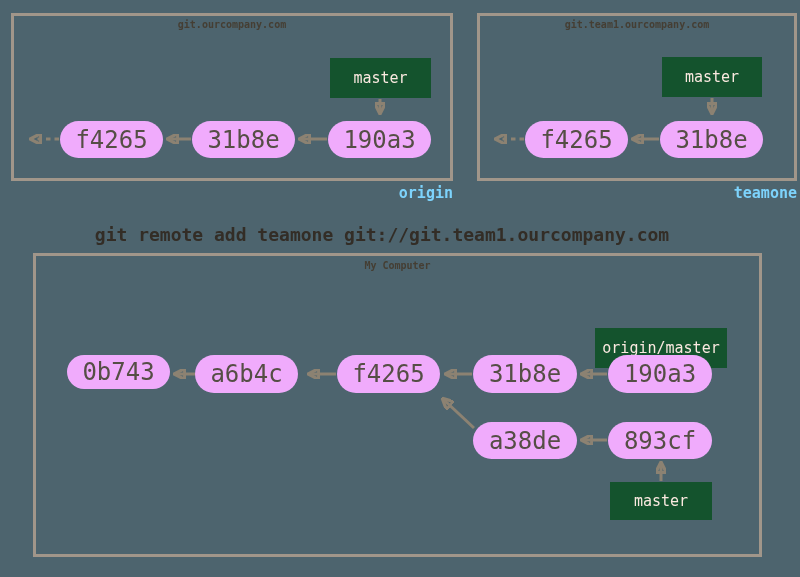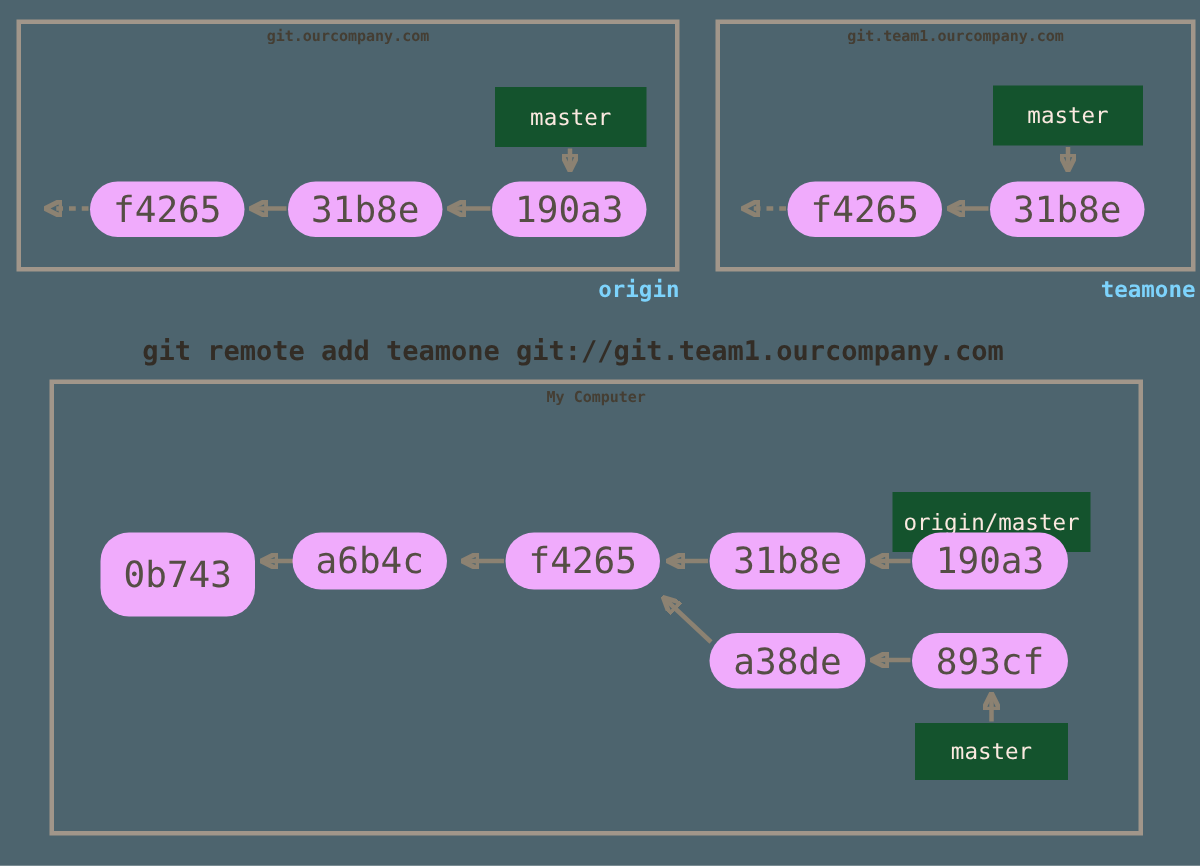--- a/index.html
+++ b/index.html
@@ -120,21 +120,21 @@
   <div class="commit-pill" style="left:660px; top:121px; width:103px; height:37px;">31b8e</div>
   <div class="caption" style="left:477px; top:184px; width:320px;">teamone</div>
 
   <div class="cmd-caption" style="top:224px;">git remote add teamone git://git.team1.ourcompany.com</div>
 
   <div class="repo-box" style="left:33px; top:253px; width:729px; height:304px;"></div>
   <div class="repo-title" style="left:33px; top:260px; width:729px;">My Computer</div>
 
   <div class="branch-label" style="left:595px; top:292px; width:132px; height:40px;margin-top:36px;">origin/master</div>
 
-  <div class="commit-pill" style="left:67px;  top:355px; width:103px; height:56px;">0b743</div>
+  <div class="commit-pill" style="left:67px;  top:355px; width:103px; height:34px;">0b743</div>
   <div class="commit-pill" style="left:195px; top:355px; width:103px; height:38px;">a6b4c</div>
   <div class="commit-pill" style="left:337px; top:355px; width:103px; height:38px;">f4265</div>
   <div class="commit-pill" style="left:473px; top:355px; width:104px; height:38px;">31b8e</div>
   <div class="commit-pill" style="left:608px; top:355px; width:104px; height:38px;">190a3</div>
 
   <div class="commit-pill" style="left:473px; top:422px; width:104px; height:37px;">a38de</div>
   <div class="commit-pill" style="left:608px; top:422px; width:104px; height:37px;">893cf</div>
 
   <div class="branch-label" style="left:610px; top:482px; width:102px; height:38px;">master</div>
 

